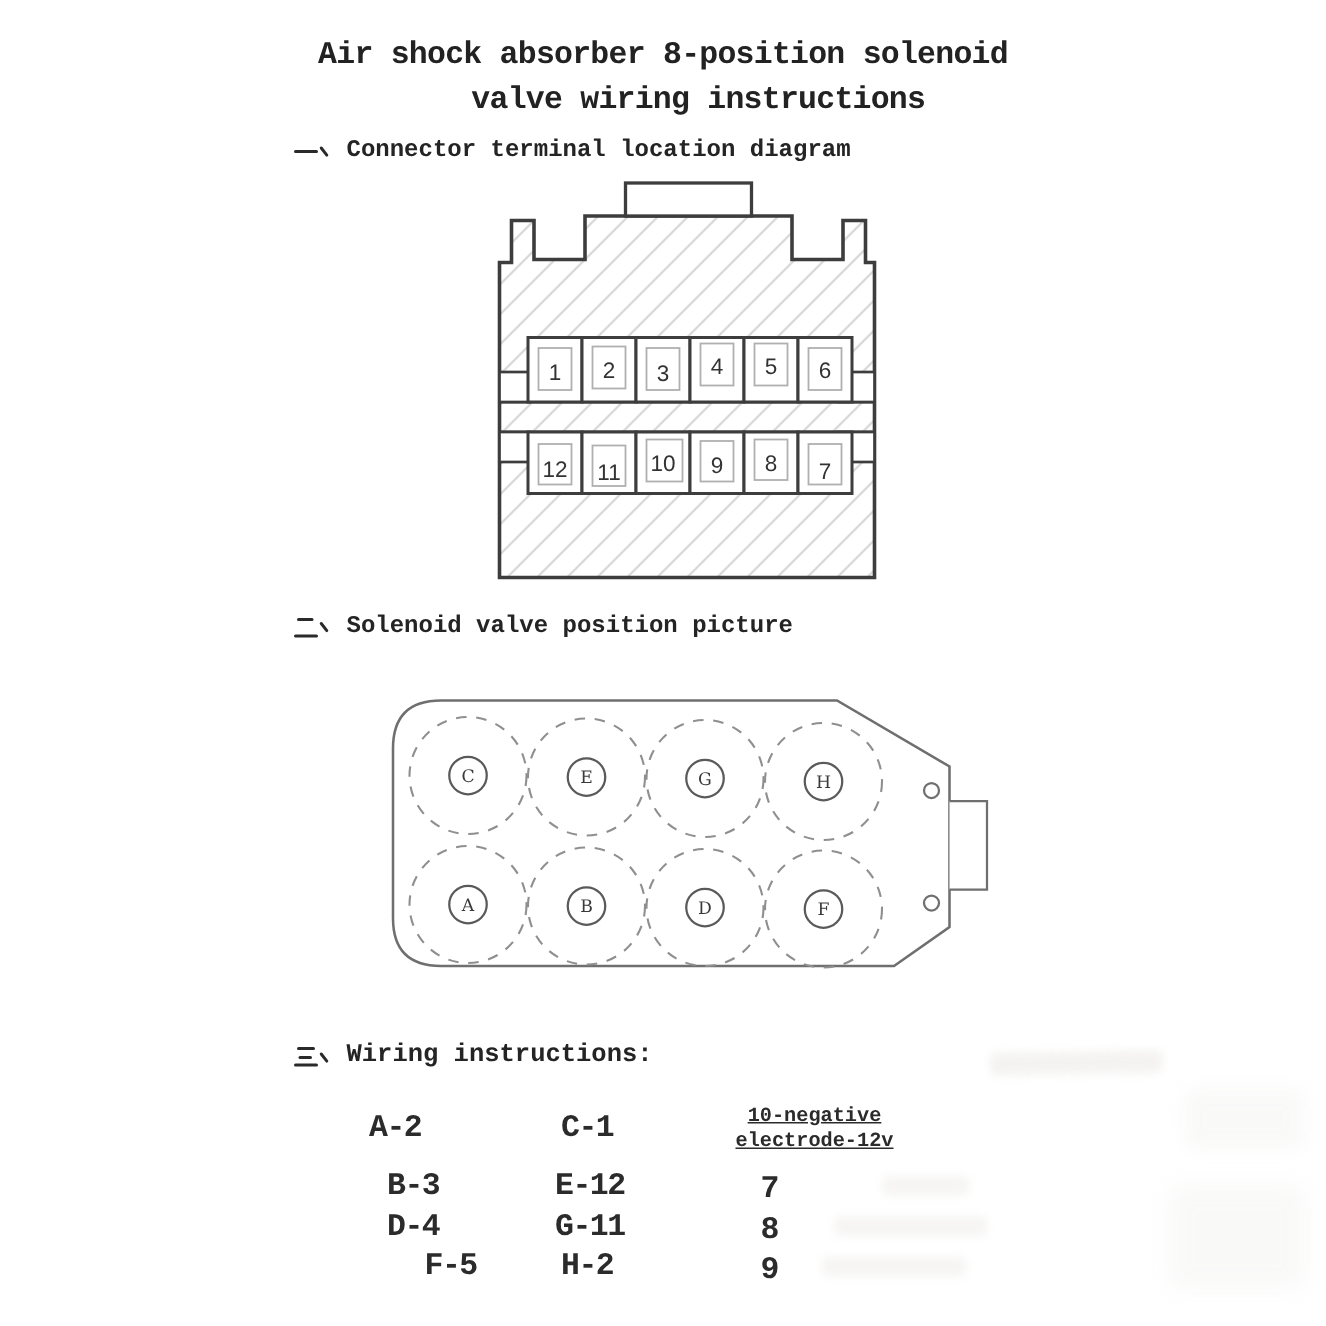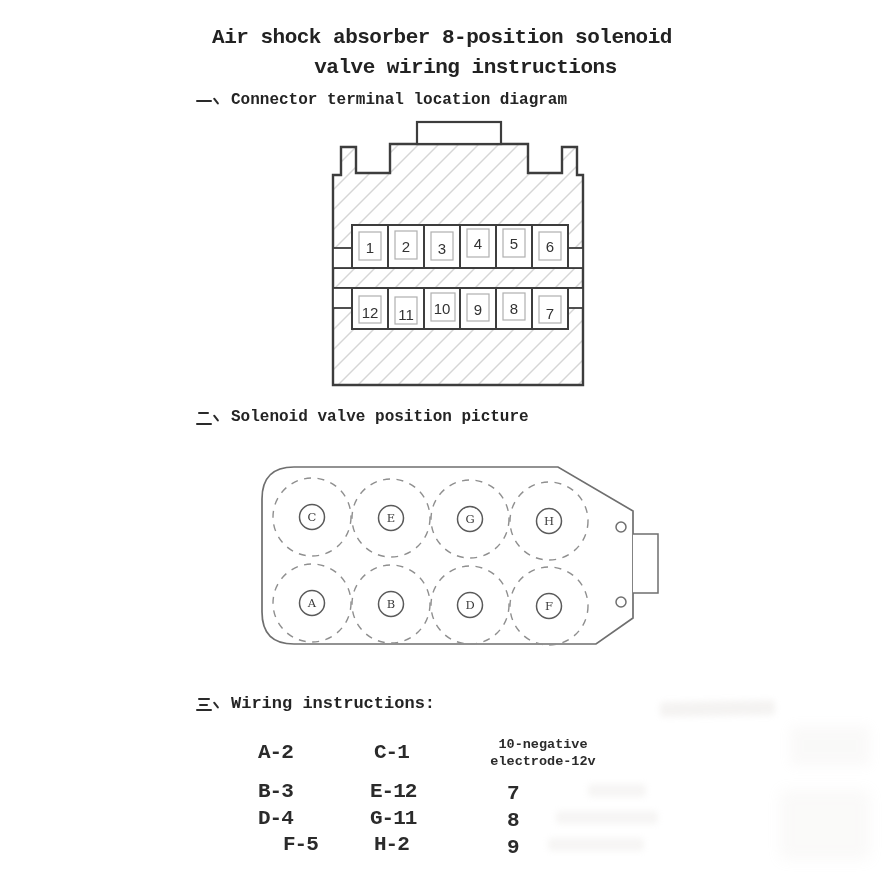--- a/index.html
+++ b/index.html
@@ -31,21 +31,21 @@
   .marker.strokes-3 i:nth-child(2){width:9px;}
   .marker.strokes-3 i:nth-child(3){width:16px;}
   
   .dun{position:relative;width:11px;height:14px;margin-right:8px;}
   .dun::after{content:"";position:absolute;left:3px;top:4px;width:2.2px;height:8px;
               background:#2a2a2a;border-radius:2px;transform:rotate(-38deg);}
 
   
   .pair{font-size:21px;font-weight:600;letter-spacing:-1px;color:#2b2b2b;}
   .neg-note{left:483px;top:736px;width:120px;text-align:center;font-size:13.5px;
-            font-weight:600;line-height:17px;color:#2b2b2b;}
+            font-weight:600;line-height:17px;color:#2b2b2b;text-decoration:underline;}
 
   
   .smudge{position:absolute;background:#cfc9c4;border-radius:4px;filter:blur(3px);}
 
   svg text{font-family:"Liberation Sans","DejaVu Sans",sans-serif;fill:#333;}
   svg text.letter{font-family:"DejaVu Serif",serif;fill:#3a3a3a;}
 </style>
 </head>
 <body>
 
@@ -189,21 +189,21 @@
     <span class="marker strokes-3">
         <i></i>
         <i></i>
         <i></i>
       </span>
     <span class="dun"></span>
     <span>Wiring instructions:</span>
   </div>
 
   <div>
-    <span class="abs pair" style="left:258px;top:741px;text-align:center;">A-2</span>
+    <span class="abs pair" style="left:246px;top:741px;text-align:center;">A-2</span>
     <span class="abs pair" style="left:258px;top:780px;">B-3</span>
     <span class="abs pair" style="left:258px;top:807px;">D-4</span>
     <span class="abs pair" style="left:258px;top:833px;margin-left:25px;">F-5</span>
 
     <span class="abs pair" style="left:374px;top:741px;">C-1</span>
     <span class="abs pair" style="left:370px;top:780px;text-align:center;">E-12</span>
     <span class="abs pair" style="left:370px;top:807px;">G-11</span>
     <span class="abs pair" style="left:374px;top:833px;">H-2</span>
 
     <div class="abs neg-note">

